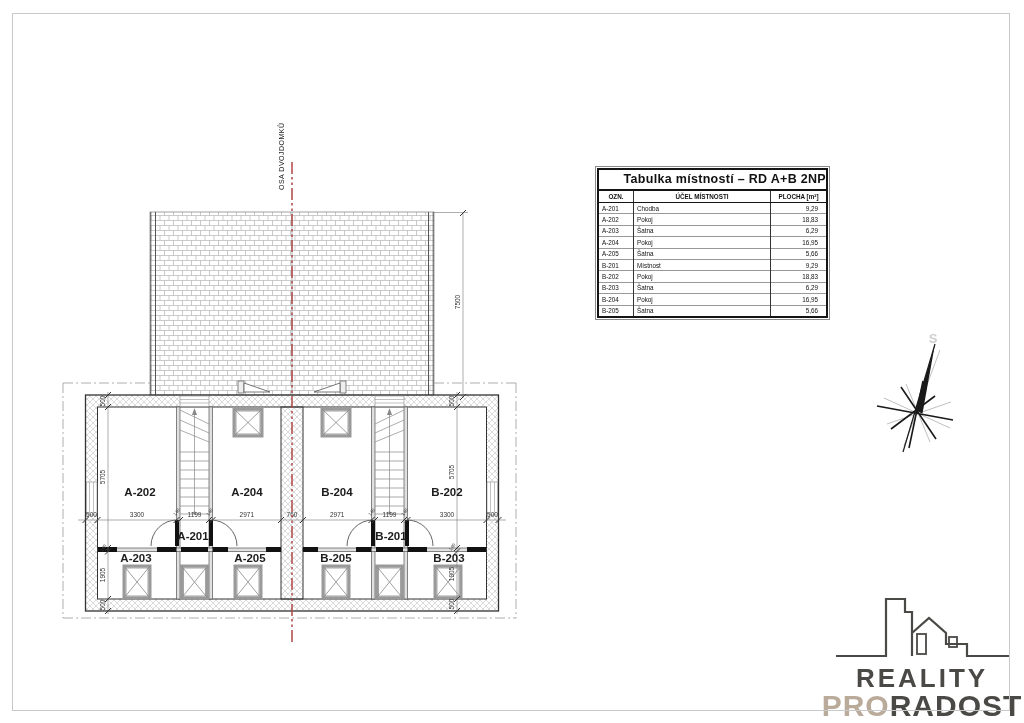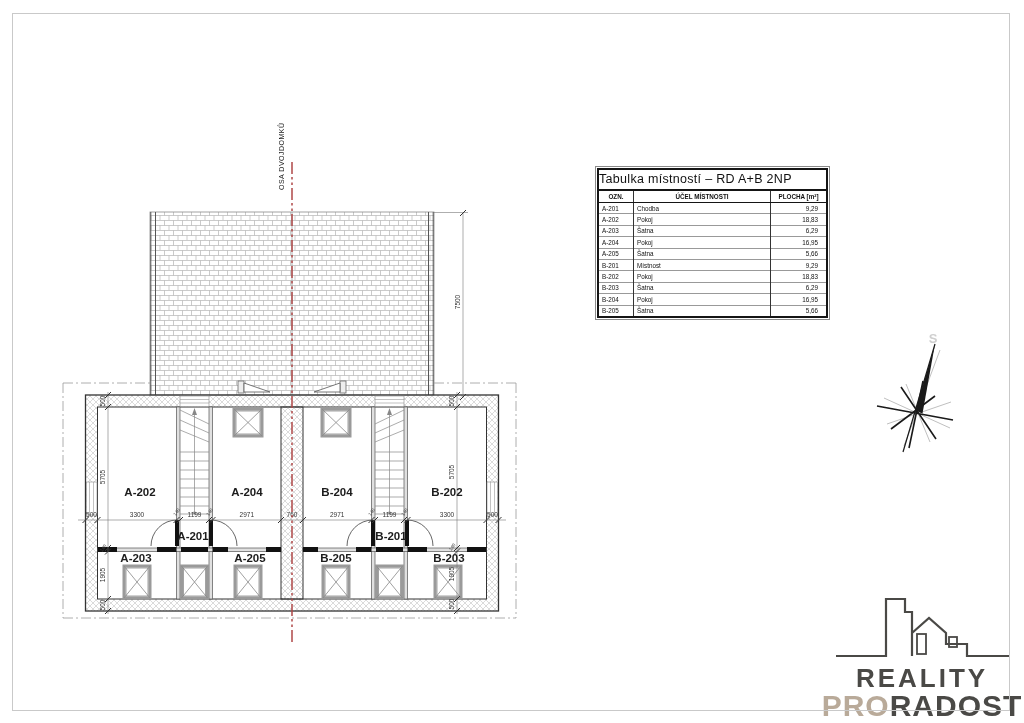--- a/index.html
+++ b/index.html
@@ -21,21 +21,21 @@
   .sq-outer{fill:#fff;stroke:#9a9a9a;stroke-width:3;}
   .sq-inner{fill:none;stroke:#666;stroke-width:.6;}
   .sq-x{stroke:#888;stroke-width:.8;}
   .win{fill:#fff;stroke:#888;stroke-width:.6;}
   .dash{stroke:#999;stroke-width:.8;fill:none;stroke-dasharray:10 3 2 3;}
   .arc{stroke:#555;stroke-width:.9;fill:none;}
 
   
   #roomsTable{position:absolute;left:597px;top:168px;width:227px;background:#fff;
     border:2px solid #151515;outline:1px solid #8a8a8a;outline-offset:1px;}
-  #roomsTable .ttl{height:19px;line-height:19px;text-align:left;font-weight:normal;
+  #roomsTable .ttl{height:19px;line-height:19px;text-align:right;font-weight:bold;
     font-size:12.5px;border-bottom:2px solid #151515;letter-spacing:.3px;color:#111;}
   #roomsTable table{width:100%;border-collapse:collapse;font-size:6.3px;color:#111;}
   #roomsTable th{font-weight:bold;border-bottom:1.5px solid #151515;height:11px;
     text-align:center;padding:0;}
   #roomsTable td{height:10.4px;padding:0 0 0 3px;border-top:1px solid #999;}
   #roomsTable td.pl{text-align:right;padding:0 8px 0 0;}
   #roomsTable th:nth-child(1),#roomsTable td:nth-child(1){border-right:1px solid #333;width:31px;}
   #roomsTable th:nth-child(2),#roomsTable td:nth-child(2){border-right:1px solid #333;}
   #roomsTable th:nth-child(3),#roomsTable td:nth-child(3){width:47px;}
 

